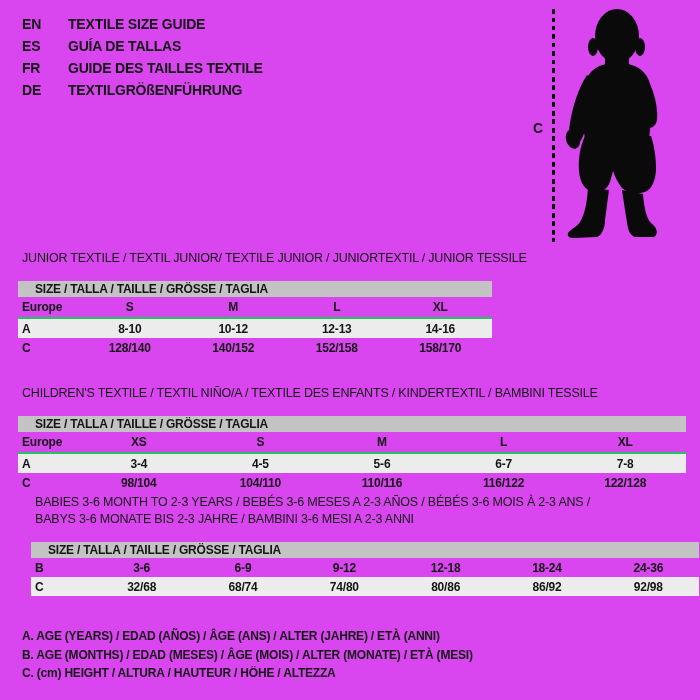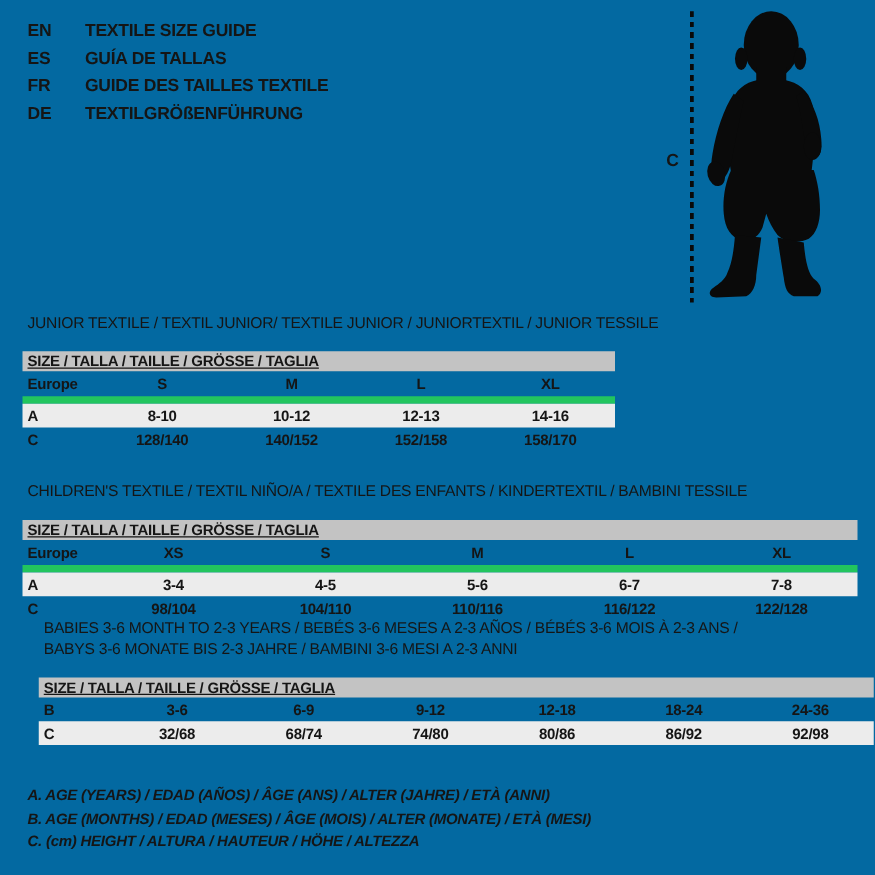--- a/index.html
+++ b/index.html
@@ -3,21 +3,21 @@
 <meta charset="utf-8">
 <style>
   :root{
     --hbg:#c3c3c3;
     --abg:#ececec;
     --txt:#151515;
     --sil:#0a0a0a;
   }
   html,body{margin:0;padding:0;background:#fff;}
   .page{
-    position:relative;width:700px;height:700px;background:#0369a1;overflow:hidden;
+    position:relative;width:700px;height:700px;background:#d946ef;overflow:hidden;
     font-family:"Liberation Sans",sans-serif;color:var(--txt);
     -webkit-font-smoothing:antialiased;
   }
   
   .langs{position:absolute;left:22px;top:13px;}
   .lang-row{display:flex;height:22px;align-items:center;font-weight:700;font-size:14px;letter-spacing:-0.2px;}
   .lang-code{width:46px;}
   
   .figure{position:absolute;left:520px;top:0;width:180px;height:252px;}
   .c-label{position:absolute;left:13px;top:120px;font-weight:700;font-size:14px;}
@@ -28,28 +28,28 @@
   .figure svg{position:absolute;left:40px;top:6px;}
   .figure svg *{fill:var(--sil);}
   
   .section{position:absolute;left:18px;width:682px;}
   #sec-0{top:250px;} #sec-1{top:385px;} #sec-2{top:494px;margin-left:13px;}
   .ttl{margin-left:4px;font-weight:400;font-size:12.5px;line-height:17px;letter-spacing:-0.2px;white-space:nowrap;}
   .stable{margin-top:14px;font-size:12px;font-weight:700;letter-spacing:-0.2px;}
   #sec-0 .stable{width:474px;}
   #sec-1 .stable,#sec-2 .stable{width:668px;}
   .trow{display:flex;align-items:center;}
-  .thead{height:16px;background:var(--hbg);padding-left:4px;box-sizing:border-box;text-decoration:underline;}
-  .r-europe{height:20px;border-bottom:6px solid #22c55e;}
+  .thead{height:16px;background:var(--hbg);padding-left:17px;box-sizing:border-box;}
+  .r-europe{height:20px;border-bottom:2px solid #22c55e;}
   .r-data{height:19px;}
   .r-alt{background:var(--abg);}
   .cl{width:60px;padding-left:4px;box-sizing:border-box;}
   .cc{flex:1;text-align:center;}
   
-  .footnotes{position:absolute;left:22px;top:627px;font-style:italic;}
+  .footnotes{position:absolute;left:22px;top:627px;}
   .fnote{font-weight:700;font-size:12px;line-height:18.5px;letter-spacing:-0.2px;white-space:nowrap;}
 </style>
 </head>
 <body>
 
 <div class="page">
 
   <div class="langs">
       <div class="lang-row">
         <span class="lang-code">EN</span>

